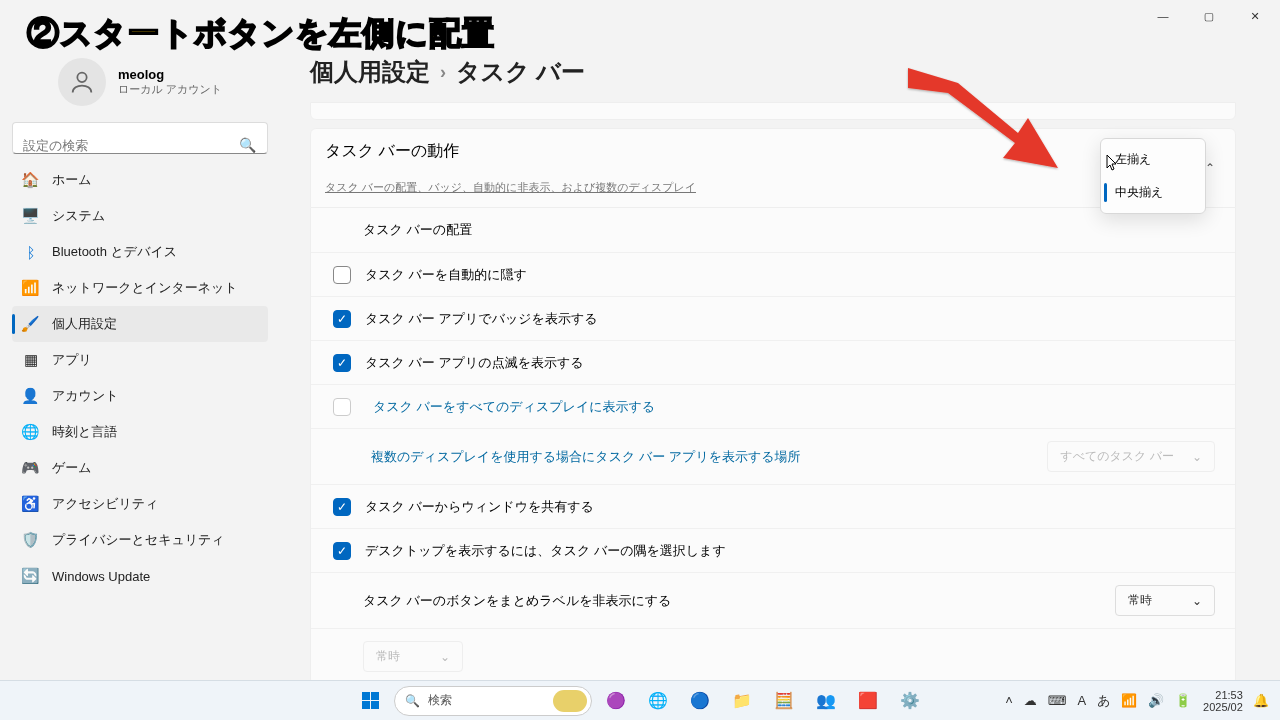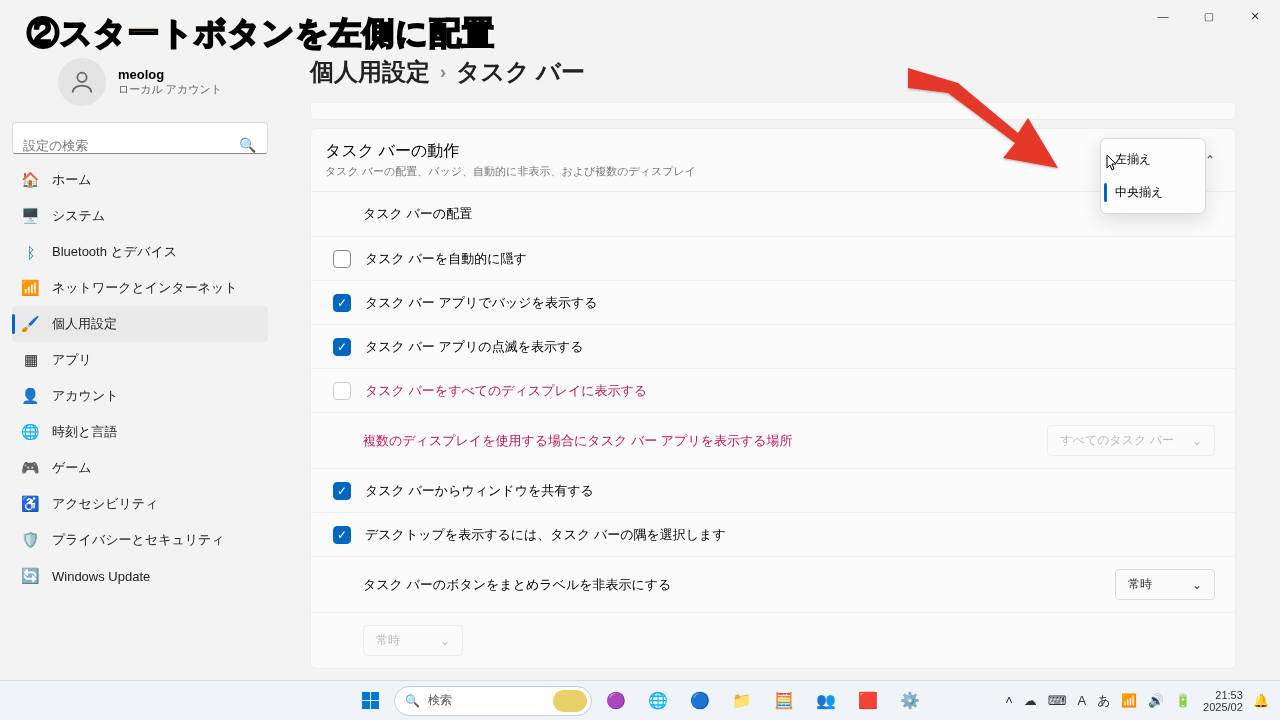--- a/index.html
+++ b/index.html
@@ -31,28 +31,28 @@
 
 .main { flex: 1; padding: 0 44px 0 30px; overflow-y: auto; }
 .breadcrumb { display: flex; align-items: center; gap: 10px; font-size: 24px; font-weight: 600; color: #222; padding-top: 24px; }
 .breadcrumb .sep { color: #888; font-size: 18px; }
 .breadcrumb .current { font-weight: 600; }
 
 .panel-spacer { background: #fbfbfb; border: 1px solid #eee; border-radius: 0 0 6px 6px; height: 18px; margin-top: 14px; margin-bottom: 8px; }
 
 .section-head { display: flex; align-items: center; justify-content: space-between; padding: 12px 20px 12px 14px; background: #fbfbfb; border: 1px solid #eee; border-radius: 6px 6px 0 0; margin-top: 8px; }
 .section-title { font-size: 16px; font-weight: 400; }
-.section-sub { font-size: 11px; color: #777; margin-top: 2px; }
+.section-sub { font-size: 11px; color: #777; margin-top: 18px; text-decoration: underline; }
 .chev { color: #555; font-size: 12px; }
 
 .section-body { background: #fbfbfb; border: 1px solid #eee; border-top: none; border-radius: 0 0 6px 6px; }
 .row { display: flex; align-items: center; padding: 12px 20px 12px 52px; font-size: 13px; border-top: 1px solid #f0f0f0; position: relative; min-height: 44px; }
 .row:first-child { border-top: none; }
 .row .label { flex: 1; }
-.row.disabled .label { color: #be185d; }
+.row.disabled .label { color: #0369a1; margin-left: 8px; }
 .check { width: 18px; height: 18px; border: 1px solid #888; border-radius: 4px; margin-right: 14px; margin-left: -30px; flex-shrink: 0; display: flex; align-items: center; justify-content: center; background: #fff; }
 .check.on { background: #0067c0; border-color: #0067c0; color: #fff; font-size: 12px; }
 .check.off-disabled { border-color: #ccc; }
 
 .select { display: flex; align-items: center; gap: 18px; background: #fbfbfb; border: 1px solid #ddd; border-radius: 4px; padding: 6px 12px; font-size: 12px; color: #333; min-width: 100px; justify-content: space-between; }
 .select.disabled { color: #bbb; border-color: #eee; }
 
 .dropdown-pop { position: absolute; top: 138px; right: 74px; width: 106px; background: #fdfdfd; border: 1px solid #d8d8d8; border-radius: 6px; box-shadow: 0 6px 20px rgba(0,0,0,0.12); z-index: 30; padding: 4px 0; }
 .drop-opt { padding: 8px 14px; font-size: 12px; cursor: pointer; }
 .drop-opt.sel { position: relative; }

